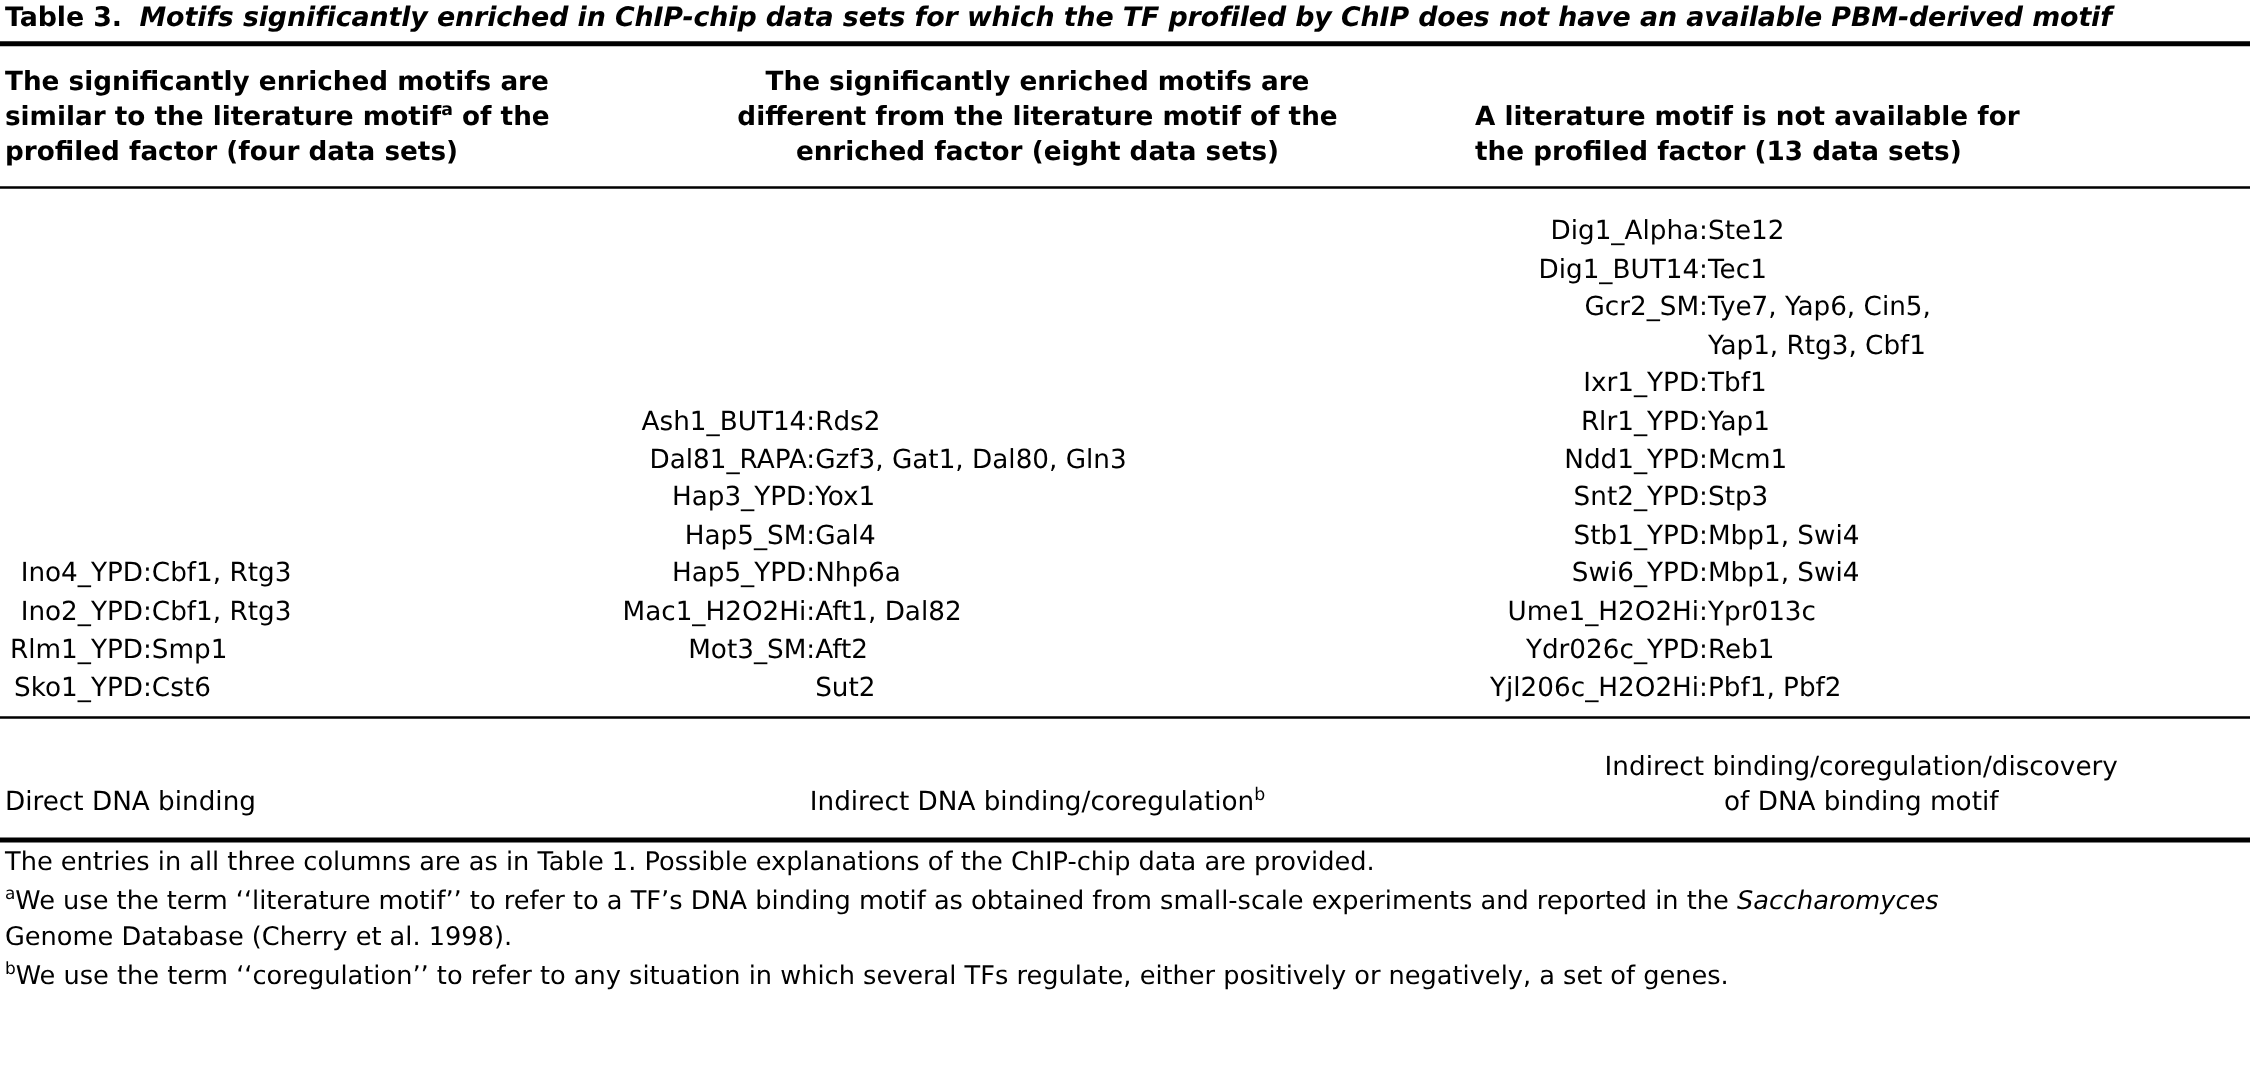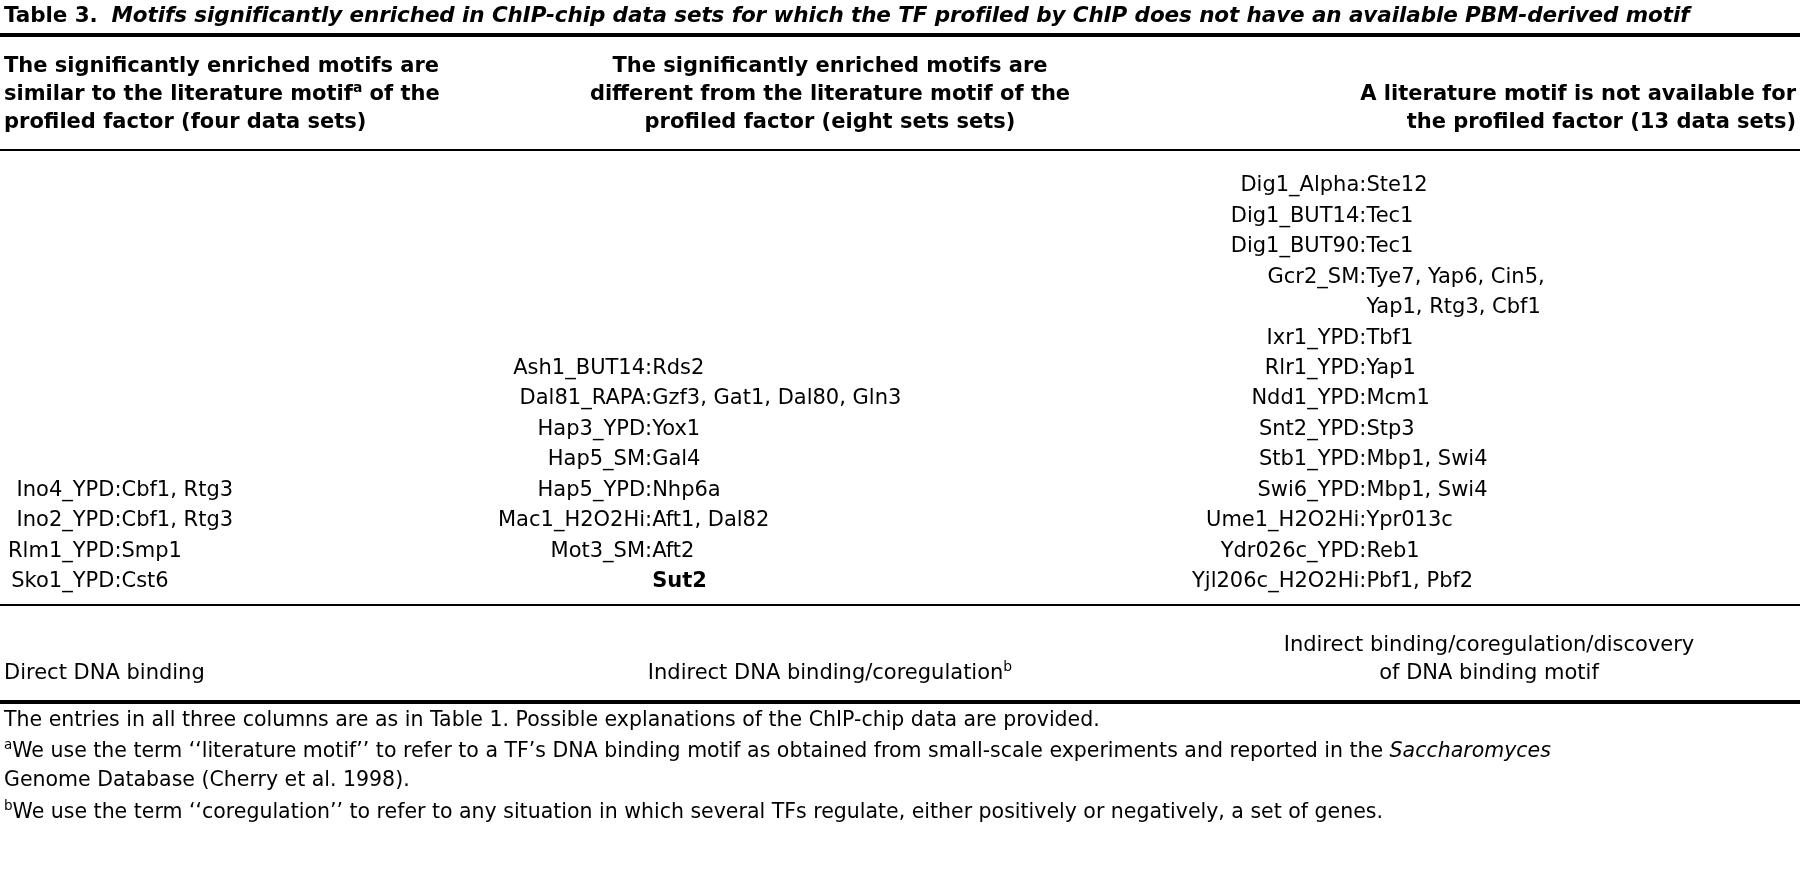--- a/index.html
+++ b/index.html
@@ -44,21 +44,21 @@
     padding-bottom: 14px;
     box-sizing: border-box;
   }
   .hdr-cell {
     font-size: 21px;
     font-weight: bold;
     line-height: 1.34;
   }
   .hdr-c1 { width: 480px; text-align: left; padding-left: 4px; box-sizing: border-box; }
   .hdr-c2 { width: 700px; text-align: center; box-sizing: border-box; }
-  .hdr-c3 { width: 620px; text-align: right; box-sizing: border-box; padding-right: 4px; }
+  .hdr-c3 { width: 620px; text-align: left; box-sizing: border-box; padding-right: 4px; }
   .hdr-c1 .ln { display: block; }
   sup { font-size: 0.66em; vertical-align: super; line-height: 0; }
 
   
   .body-row {
     display: flex;
     width: 100%;
     padding-top: 18px;
     padding-bottom: 8px;
     box-sizing: border-box;
@@ -84,21 +84,21 @@
   }
   .entry-val { text-align: left; }
 
   
   .list-c1 { margin-left: 4px; }
   
   .list-c2 { margin-left: 18px; }
   
   .list-c3 { margin-left: 12px; }
 
-  .cont-c2 { padding-left: 72px; font-weight: bold; }
+  .cont-c2 { padding-left: 72px; }
   .cont-c3 { padding-left: 66px; }
 
   
   .summary-row {
     display: flex;
     width: 100%;
     padding-top: 24px;
     padding-bottom: 14px;
     box-sizing: border-box;
     align-items: flex-end;
@@ -135,21 +135,21 @@
 
   <div class="hdr">
     <div class="hdr-cell hdr-c1">
       <span class="ln">The significantly enriched motifs are</span>
       <span class="ln"><span>similar to the literature motif</span><sup>a</sup><span> of the</span></span>
       <span class="ln">profiled factor (four data sets)</span>
     </div>
     <div class="hdr-cell hdr-c2">
       <div>The significantly enriched motifs are</div>
       <div>different from the literature motif of the</div>
-      <div>profiled factor (eight sets sets)</div>
+      <div>enriched factor (eight data sets)</div>
     </div>
     <div class="hdr-cell hdr-c3">
       <div>&nbsp;</div>
       <div>A literature motif is not available for</div>
       <div>the profiled factor (13 data sets)</div>
     </div>
   </div>
 
   <div class="rule-thin"></div>
 
@@ -216,24 +216,20 @@
     </div>
     <div class="body-c3">
       <table class="entry-list list-c3">
           <tbody>
             <tr>
               <td class="entry-key">Dig1_Alpha:</td>
               <td class="entry-val">Ste12</td>
             </tr>
             <tr>
               <td class="entry-key">Dig1_BUT14:</td>
-              <td class="entry-val">Tec1</td>
-            </tr>
-            <tr>
-              <td class="entry-key">Dig1_BUT90:</td>
               <td class="entry-val">Tec1</td>
             </tr>
             <tr>
               <td class="entry-key">Gcr2_SM:</td>
               <td class="entry-val">Tye7, Yap6, Cin5,</td>
             </tr>
             <tr>
               <td></td>
               <td class="entry-val cont-c3">Yap1, Rtg3, Cbf1</td>
             </tr>

